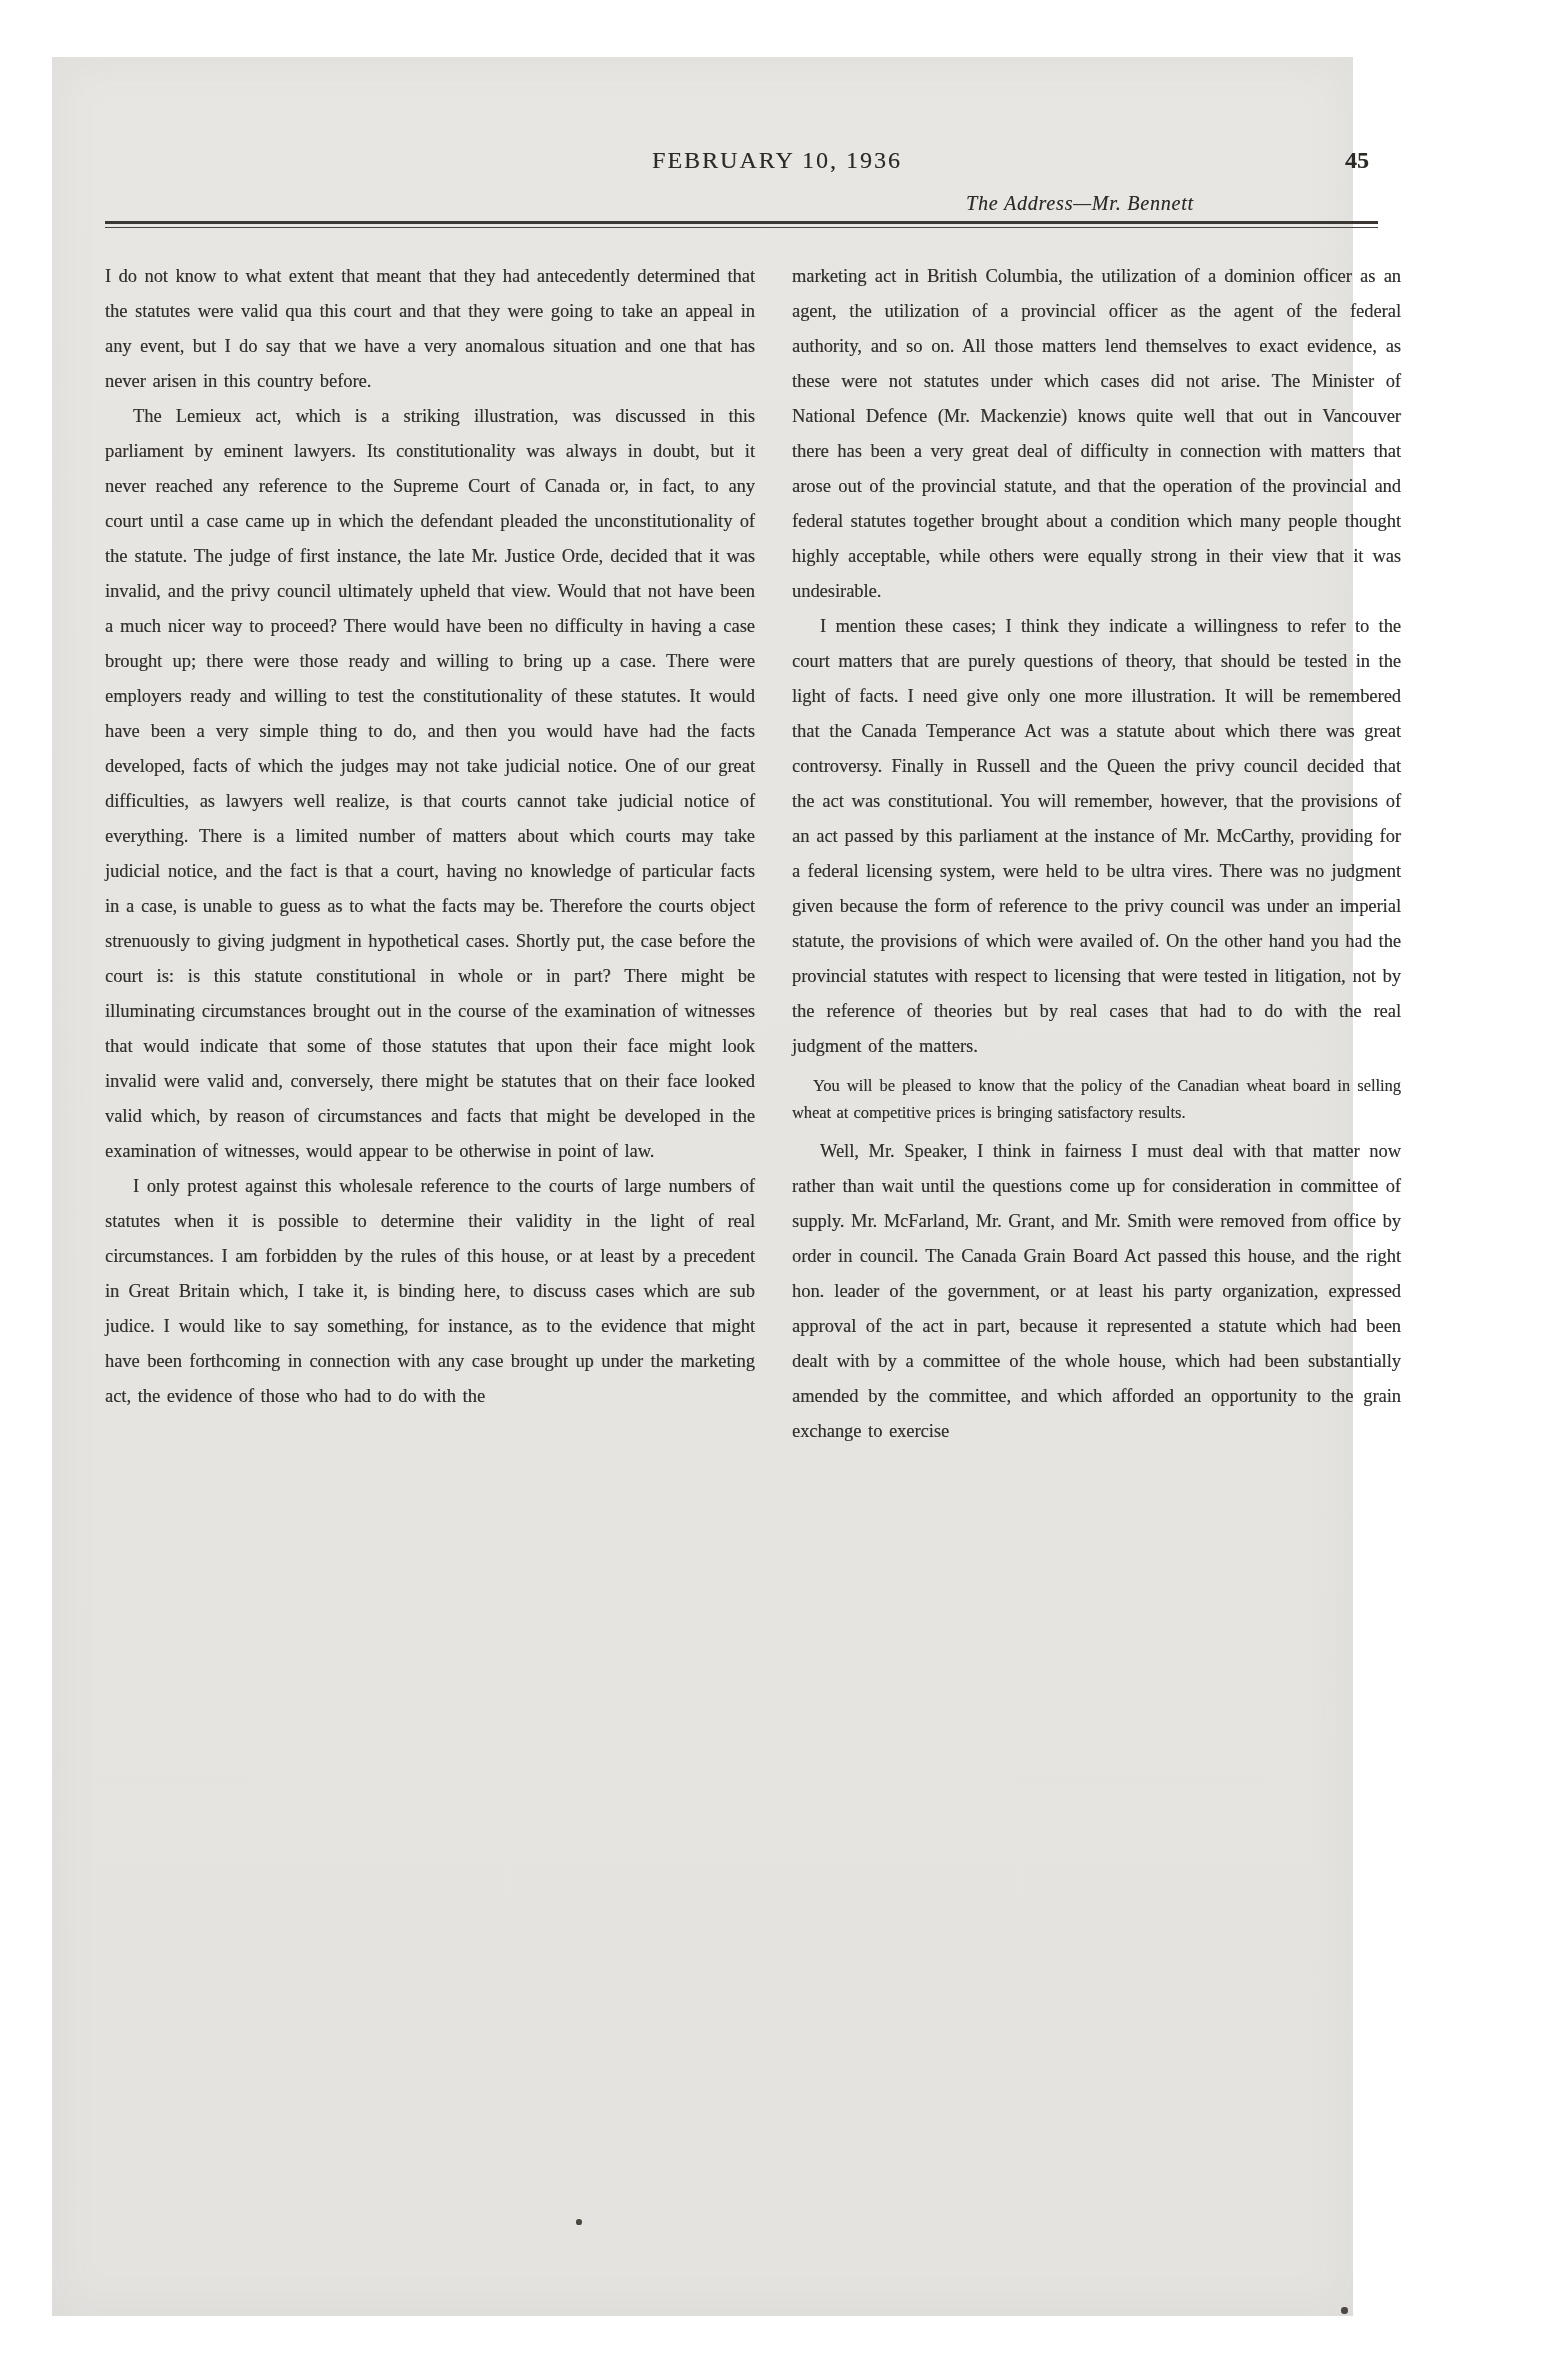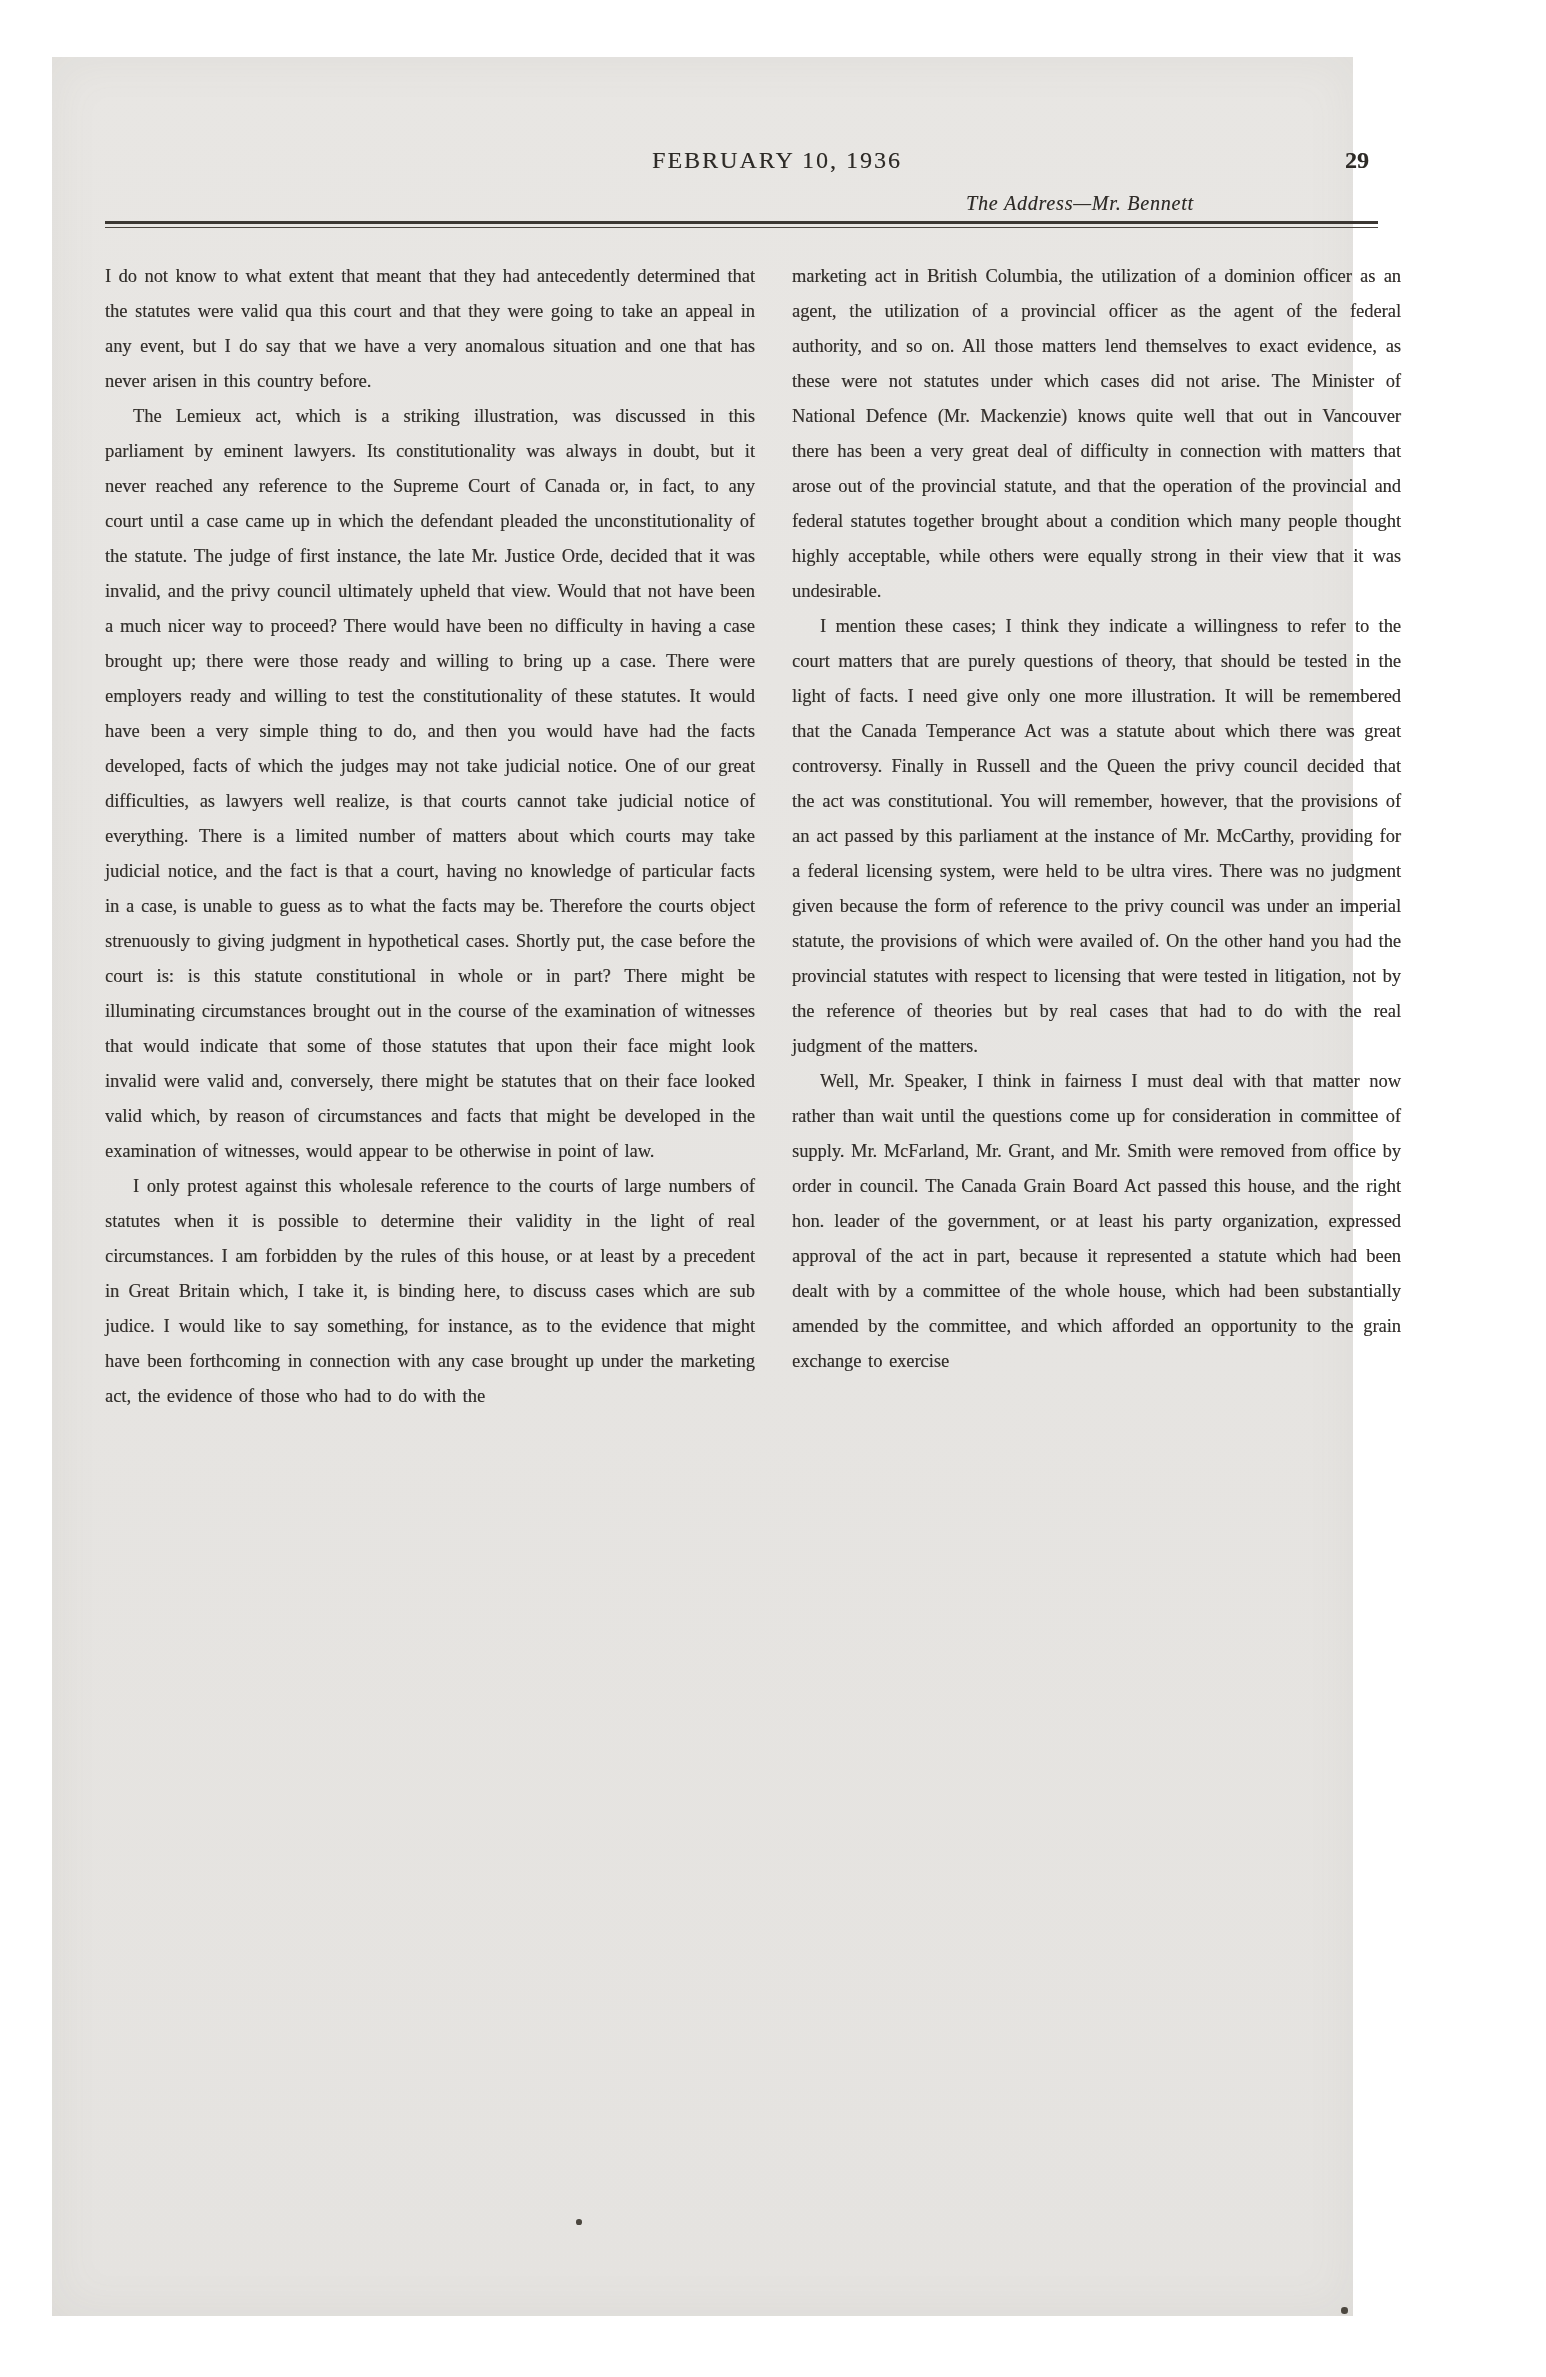--- a/index.html
+++ b/index.html
@@ -103,37 +103,38 @@
   .speck-left  { left: 524px; top: 2162px; width: 5.7px; height: 5.7px; }
   .speck-right { left: 1289px; top: 2250px; width: 6.5px; height: 6.5px; }
 </style>
 </head>
 <body>
 
 <div class="paper">
 
   <div class="header-date">FEBRUARY 10, 1936</div>
 
-  <div class="page-number">29</div>
+  <div class="page-number">45</div>
 
   <div class="running-title">The Address—Mr. Bennett</div>
 
   <div class="header-rule"></div>
 
   <div class="columns">
 
     <div class="col col-left">
       <p class="para no-indent">I do not know to what extent that meant that they had antecedently determined that the statutes were valid qua this court and that they were going to take an appeal in any event, but I do say that we have a very anomalous situation and one that has never arisen in this country before.</p>
       <p class="para">The Lemieux act, which is a striking illustration, was discussed in this parliament by eminent lawyers. Its constitutionality was always in doubt, but it never reached any reference to the Supreme Court of Canada or, in fact, to any court until a case came up in which the defendant pleaded the unconstitutionality of the statute. The judge of first instance, the late Mr. Justice Orde, decided that it was invalid, and the privy council ultimately upheld that view. Would that not have been a much nicer way to proceed? There would have been no difficulty in having a case brought up; there were those ready and willing to bring up a case. There were employers ready and willing to test the constitutionality of these statutes. It would have been a very simple thing to do, and then you would have had the facts developed, facts of which the judges may not take judicial notice. One of our great difficulties, as lawyers well realize, is that courts cannot take judicial notice of everything. There is a limited number of matters about which courts may take judicial notice, and the fact is that a court, having no knowledge of particular facts in a case, is unable to guess as to what the facts may be. Therefore the courts object strenuously to giving judgment in hypothetical cases. Shortly put, the case before the court is: is this statute constitutional in whole or in part? There might be illuminating circumstances brought out in the course of the examination of witnesses that would indicate that some of those statutes that upon their face might look invalid were valid and, conversely, there might be statutes that on their face looked valid which, by reason of circumstances and facts that might be developed in the examination of witnesses, would appear to be otherwise in point of law.</p>
       <p class="para">I only protest against this wholesale reference to the courts of large numbers of statutes when it is possible to determine their validity in the light of real circumstances. I am forbidden by the rules of this house, or at least by a precedent in Great Britain which, I take it, is binding here, to discuss cases which are sub judice. I would like to say something, for instance, as to the evidence that might have been forthcoming in connection with any case brought up under the marketing act, the evidence of those who had to do with the</p>
     </div>
 
     <div class="col col-right">
       <p class="para no-indent">marketing act in British Columbia, the utilization of a dominion officer as an agent, the utilization of a provincial officer as the agent of the federal authority, and so on. All those matters lend themselves to exact evidence, as these were not statutes under which cases did not arise. The Minister of National Defence (Mr. Mackenzie) knows quite well that out in Vancouver there has been a very great deal of difficulty in connection with matters that arose out of the provincial statute, and that the operation of the provincial and federal statutes together brought about a condition which many people thought highly acceptable, while others were equally strong in their view that it was undesirable.</p>
       <p class="para">I mention these cases; I think they indicate a willingness to refer to the court matters that are purely questions of theory, that should be tested in the light of facts. I need give only one more illustration. It will be remembered that the Canada Temperance Act was a statute about which there was great controversy. Finally in Russell and the Queen the privy council decided that the act was constitutional. You will remember, however, that the provisions of an act passed by this parliament at the instance of Mr. McCarthy, providing for a federal licensing system, were held to be ultra vires. There was no judgment given because the form of reference to the privy council was under an imperial statute, the provisions of which were availed of. On the other hand you had the provincial statutes with respect to licensing that were tested in litigation, not by the reference of theories but by real cases that had to do with the real judgment of the matters.</p>
+      <p class="block-quote">You will be pleased to know that the policy of the Canadian wheat board in selling wheat at competitive prices is bringing satisfactory results.</p>
       <p class="para">Well, Mr. Speaker, I think in fairness I must deal with that matter now rather than wait until the questions come up for consideration in committee of supply. Mr. McFarland, Mr. Grant, and Mr. Smith were removed from office by order in council. The Canada Grain Board Act passed this house, and the right hon. leader of the government, or at least his party organization, expressed approval of the act in part, because it represented a statute which had been dealt with by a committee of the whole house, which had been substantially amended by the committee, and which afforded an opportunity to the grain exchange to exercise</p>
     </div>
 
   </div>
 
   <div class="speck speck-left"></div>
   <div class="speck speck-right"></div>
 
 </div>
 

